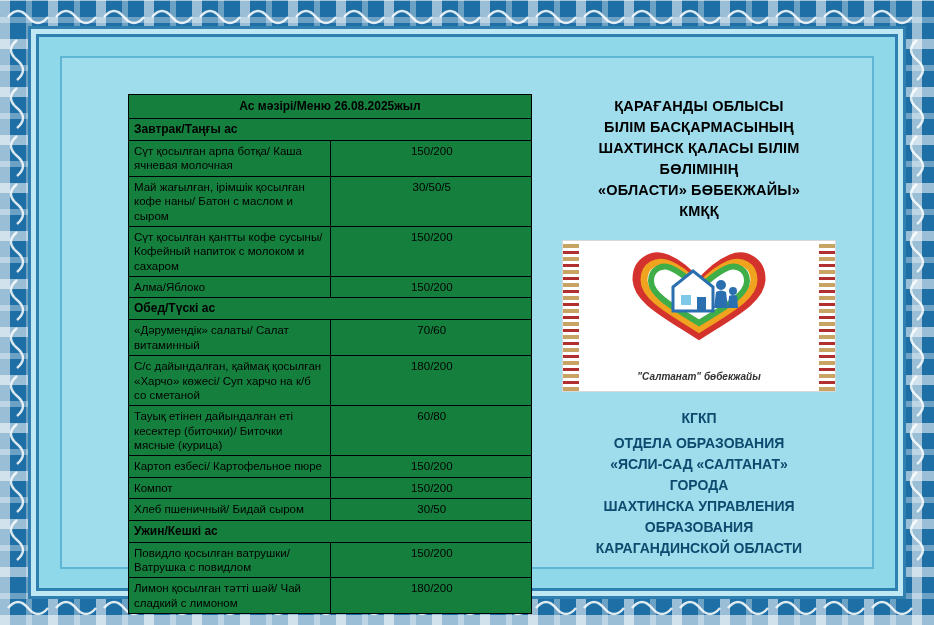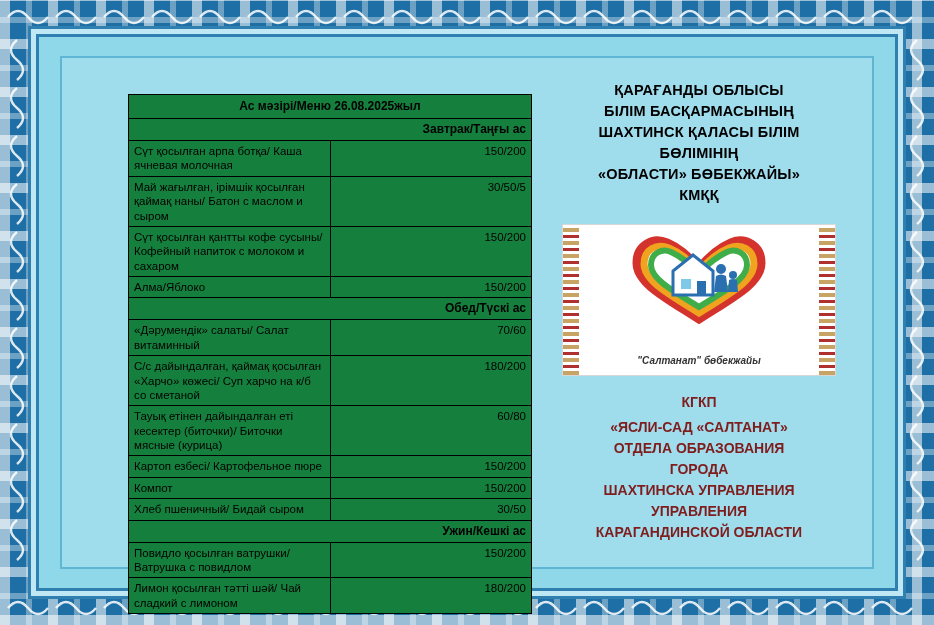--- a/index.html
+++ b/index.html
@@ -98,43 +98,44 @@
     border: 1px solid #000000;
     padding: 3px 5px;
     vertical-align: top;
     line-height: 1.25;
   }
   table.menu td.dish {
     width: 330px;
   }
   table.menu td.qty {
     width: 68px;
-    text-align: right;
+    text-align: center;
     padding-left: 7px;
   }
   table.menu td.title {
     text-align: center;
     font-weight: bold;
     font-size: 12px;
     padding: 4px 5px;
   }
   table.menu td.section {
-    text-align: right;
+    text-align: left;
     font-weight: bold;
     font-size: 12px;
     padding: 3px 5px;
   }
 
   
   .org-head {
     font-weight: bold;
     font-size: 14.5px;
     line-height: 1.45;
     color: #000000;
     letter-spacing: 0.2px;
+    margin-top: 16px;
   }
   .logo-box {
     width: 272px;
     height: 150px;
     margin: 18px auto 16px auto;
     background: #ffffff;
     border: 1px solid #d8d8d8;
     position: relative;
     overflow: hidden;
   }
@@ -160,21 +161,21 @@
     text-align: center;
     font-style: italic;
     font-weight: bold;
     font-size: 10px;
     color: #333;
   }
   .org-foot {
     font-weight: bold;
     font-size: 14px;
     line-height: 1.5;
-    color: #7f1d1d;
+    color: #0c4a6e;
   }
   .org-foot .first {
     display: block;
     margin-bottom: 4px;
   }
 </style>
 </head>
 <body>
 
 <div class="page">
@@ -267,21 +268,21 @@
           </tr>
 
           <tr>
             <td class="section" colspan="2">Завтрак/Таңғы ас</td>
           </tr>
           <tr>
             <td class="dish">Сүт қосылған арпа ботқа/ Каша ячневая молочная</td>
             <td class="qty">150/200</td>
           </tr>
           <tr>
-            <td class="dish">Май жағылған, ірімшік қосылған қаймақ наны/ Батон с маслом и сыром</td>
+            <td class="dish">Май жағылған, ірімшік қосылған кофе наны/ Батон с маслом и сыром</td>
             <td class="qty">30/50/5</td>
           </tr>
           <tr>
             <td class="dish">Сүт қосылған  қантты кофе сусыны/ Кофейный напиток с молоком и сахаром</td>
             <td class="qty">150/200</td>
           </tr>
           <tr>
             <td class="dish">Алма/Яблоко</td>
             <td class="qty">150/200</td>
           </tr>
@@ -359,23 +360,23 @@
               <circle cx="34" cy="-8" r="4"></circle>
               <path d="M30 -3 q4 -2 8 0 l1 12 h-10 z"></path>
             </g>
           </g>
         </svg>
         <div class="logo-caption">"Салтанат" бөбекжайы</div>
       </div>
 
       <div class="org-foot">
         <span class="first">КГКП</span>
+        <div>ОТДЕЛА ОБРАЗОВАНИЯ</div>
         <div>«ЯСЛИ-САД «САЛТАНАТ»</div>
-        <div>ОТДЕЛА ОБРАЗОВАНИЯ</div>
         <div>ГОРОДА</div>
         <div>ШАХТИНСКА  УПРАВЛЕНИЯ</div>
-        <div>УПРАВЛЕНИЯ</div>
+        <div>ОБРАЗОВАНИЯ</div>
         <div>КАРАГАНДИНСКОЙ ОБЛАСТИ</div>
       </div>
 
     </div>
   </div>
 </div>
 
 </body></html>

